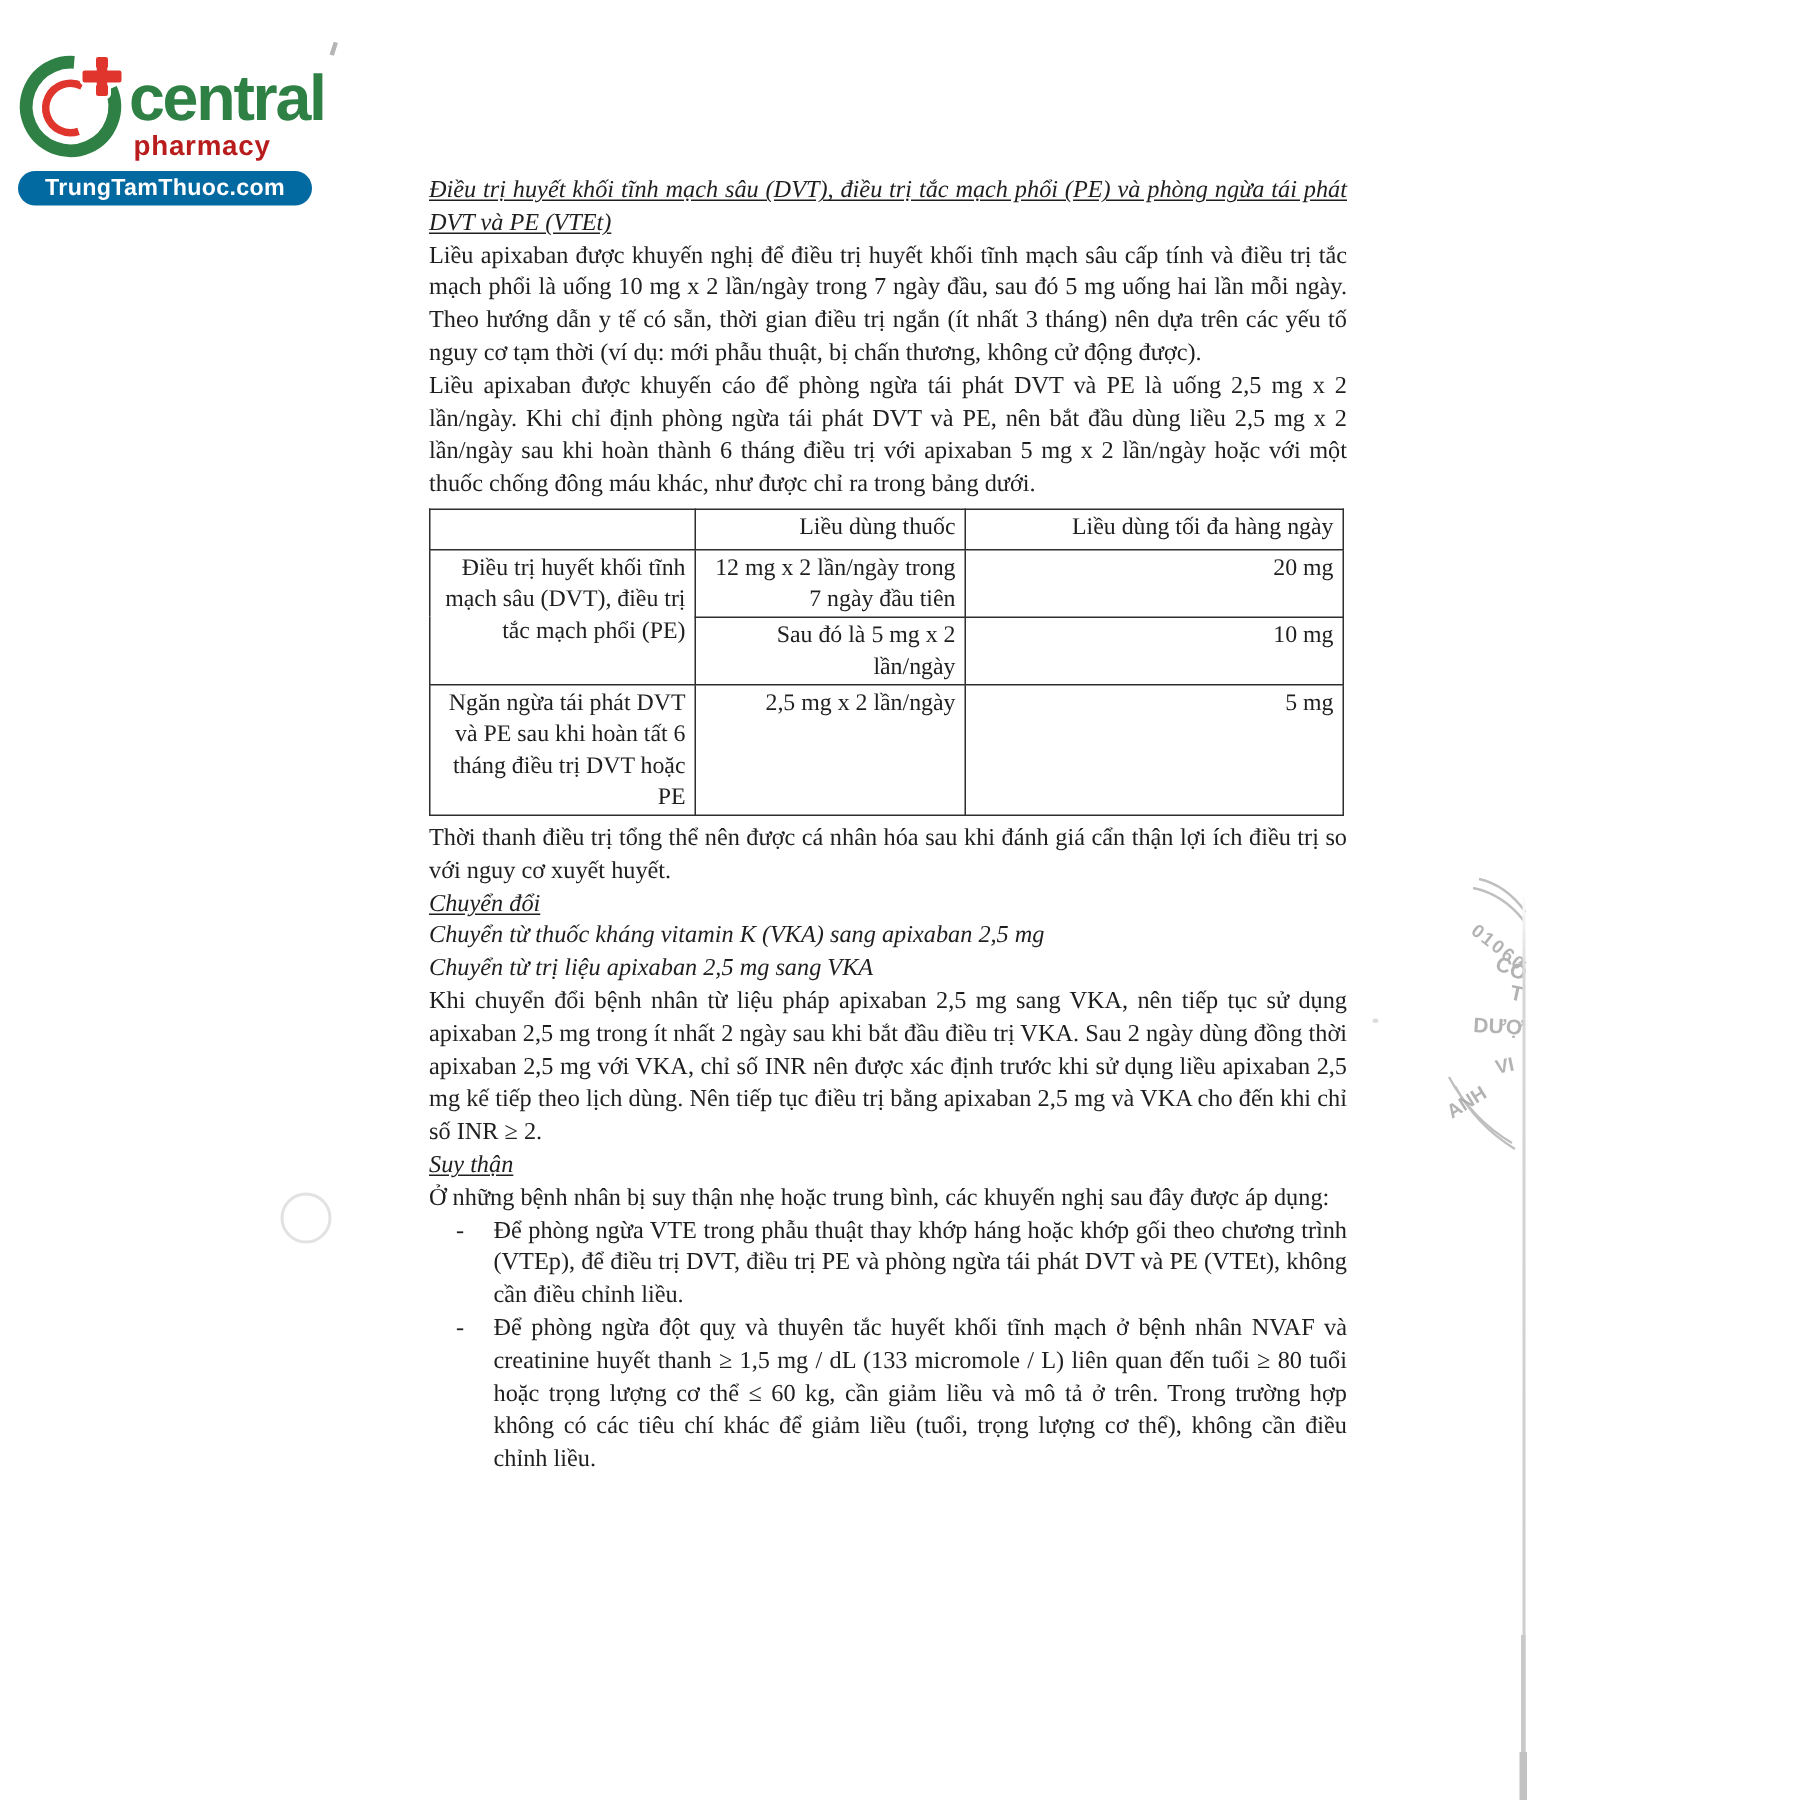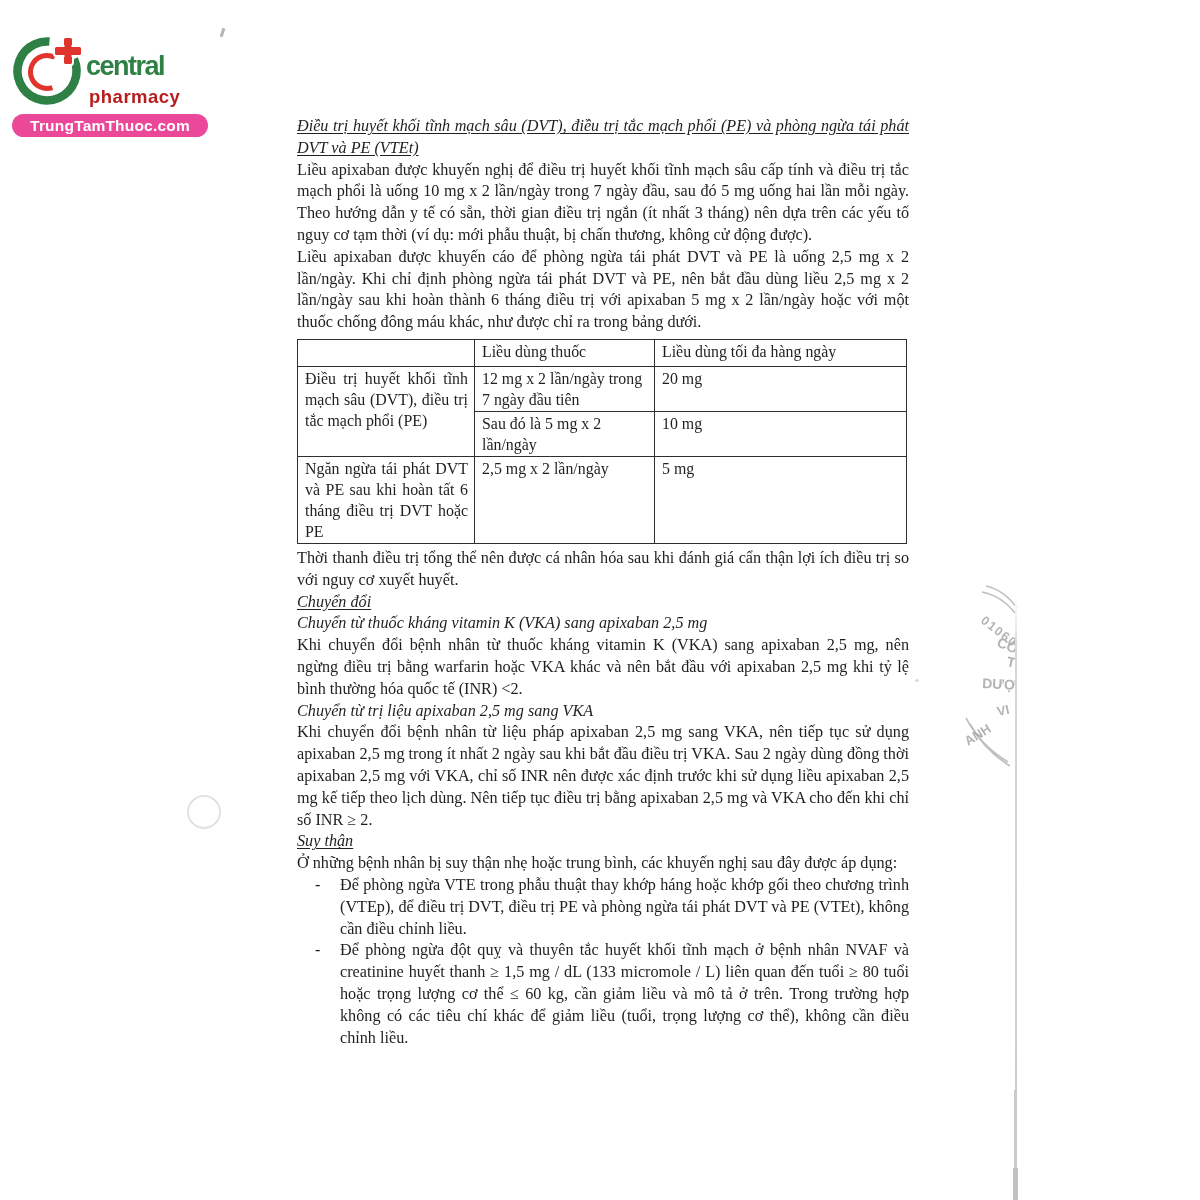--- a/index.html
+++ b/index.html
@@ -8,51 +8,51 @@
     background:#ffffff;
     font-family:"Liberation Serif","DejaVu Serif",serif;
     color:#1f1f1f;
   }
   
   .logo{position:absolute;left:0;top:0;width:230px;height:150px}
   .logo-mark{position:absolute;left:6px;top:30px}
   .brand-main{
     position:absolute;left:86px;top:47px;
     font-family:"Liberation Sans","DejaVu Sans",sans-serif;
-    font-weight:bold;font-size:27px;line-height:38px;letter-spacing:-1.5px;
+    font-weight:bold;font-size:43px;line-height:38px;letter-spacing:-1.5px;
     color:#2e8044;
   }
   .brand-sub{
     position:absolute;left:89px;top:86px;
     font-family:"Liberation Sans","DejaVu Sans",sans-serif;
     font-weight:bold;font-size:18.5px;letter-spacing:.5px;color:#b91c1c;
   }
   .brand-banner{
     position:absolute;left:12px;top:114px;width:196px;height:23px;
-    background:#ec4899;border-radius:12px;
+    background:#0369a1;border-radius:12px;
     font-family:"Liberation Sans","DejaVu Sans",sans-serif;
     font-weight:bold;font-size:15.5px;line-height:23px;color:#ffffff;
     text-align:center;letter-spacing:.2px;
   }
   
   .content{
-    position:absolute;left:297px;top:116px;width:612px;
+    position:absolute;left:286px;top:116px;width:612px;
     font-size:16.2px;line-height:21.8px;text-align:justify;
   }
   .content p{margin:0}
   .hu{font-style:italic;text-decoration:underline;text-underline-offset:2px}
   .hi{font-style:italic}
   .h-wide{text-align:justify}
   
   table.dose{
     border-collapse:collapse;width:610px;margin:5px 0 4px 0;
     font-size:15.9px;line-height:21px;
   }
   table.dose td{
-    border:1.5px solid #2e2e2e;vertical-align:top;padding:1px 6px 1px 7px;
+    border:1.5px solid #2e2e2e;vertical-align:top;padding:1px 6px 1px 7px;text-align:right;
   }
   td.c1{width:163px;text-align:justify}
   td.c2{width:166px;text-align:left}
   td.c3{text-align:left}
   tr.rh td{height:24px}
   tr.r1a td{height:38px}
   tr.r1b td{height:23px}
   tr.r2 td{height:60px}
   
   .bullet{display:flex;margin:0}
@@ -123,21 +123,20 @@
     </tr>
   </tbody>
     </table>
 
   <p>Thời thanh điều trị tổng thể nên được cá nhân hóa sau khi đánh giá cẩn thận lợi ích điều trị so với nguy cơ xuyết huyết.</p>
 
 
   <div class="hu">Chuyển đổi</div>
 
   <div class="hi">Chuyển từ thuốc kháng vitamin K (VKA) sang apixaban 2,5 mg</div>
-  <p>Khi chuyển đổi bệnh nhân từ thuốc kháng vitamin K (VKA) sang apixaban 2,5 mg, nên ngừng điều trị bằng warfarin hoặc VKA khác và nên bắt đầu với apixaban 2,5 mg khi tỷ lệ bình thường hóa quốc tế (INR) &lt;2.</p>
 
   <div class="hi">Chuyển từ trị liệu apixaban 2,5 mg sang VKA</div>
   <p>Khi chuyển đổi bệnh nhân từ liệu pháp apixaban 2,5 mg sang VKA, nên tiếp tục sử dụng apixaban 2,5 mg trong ít nhất 2 ngày sau khi bắt đầu điều trị VKA. Sau 2 ngày dùng đồng thời apixaban 2,5 mg với VKA, chỉ số INR nên được xác định trước khi sử dụng liều apixaban 2,5 mg kế tiếp theo lịch dùng. Nên tiếp tục điều trị bằng apixaban 2,5 mg và VKA cho đến khi chỉ số INR ≥ 2.</p>
 
   <div class="hu">Suy thận</div>
   <p>Ở những bệnh nhân bị suy thận nhẹ hoặc trung bình, các khuyến nghị sau đây được áp dụng:</p>
 
   <div class="bullet">
     <span class="b-dash">-</span>
     <span class="b-text">Để phòng ngừa VTE trong phẫu thuật thay khớp háng hoặc khớp gối theo chương trình (VTEp), để điều trị DVT, điều trị PE và phòng ngừa tái phát DVT và PE (VTEt), không cần điều chỉnh liều.</span>

